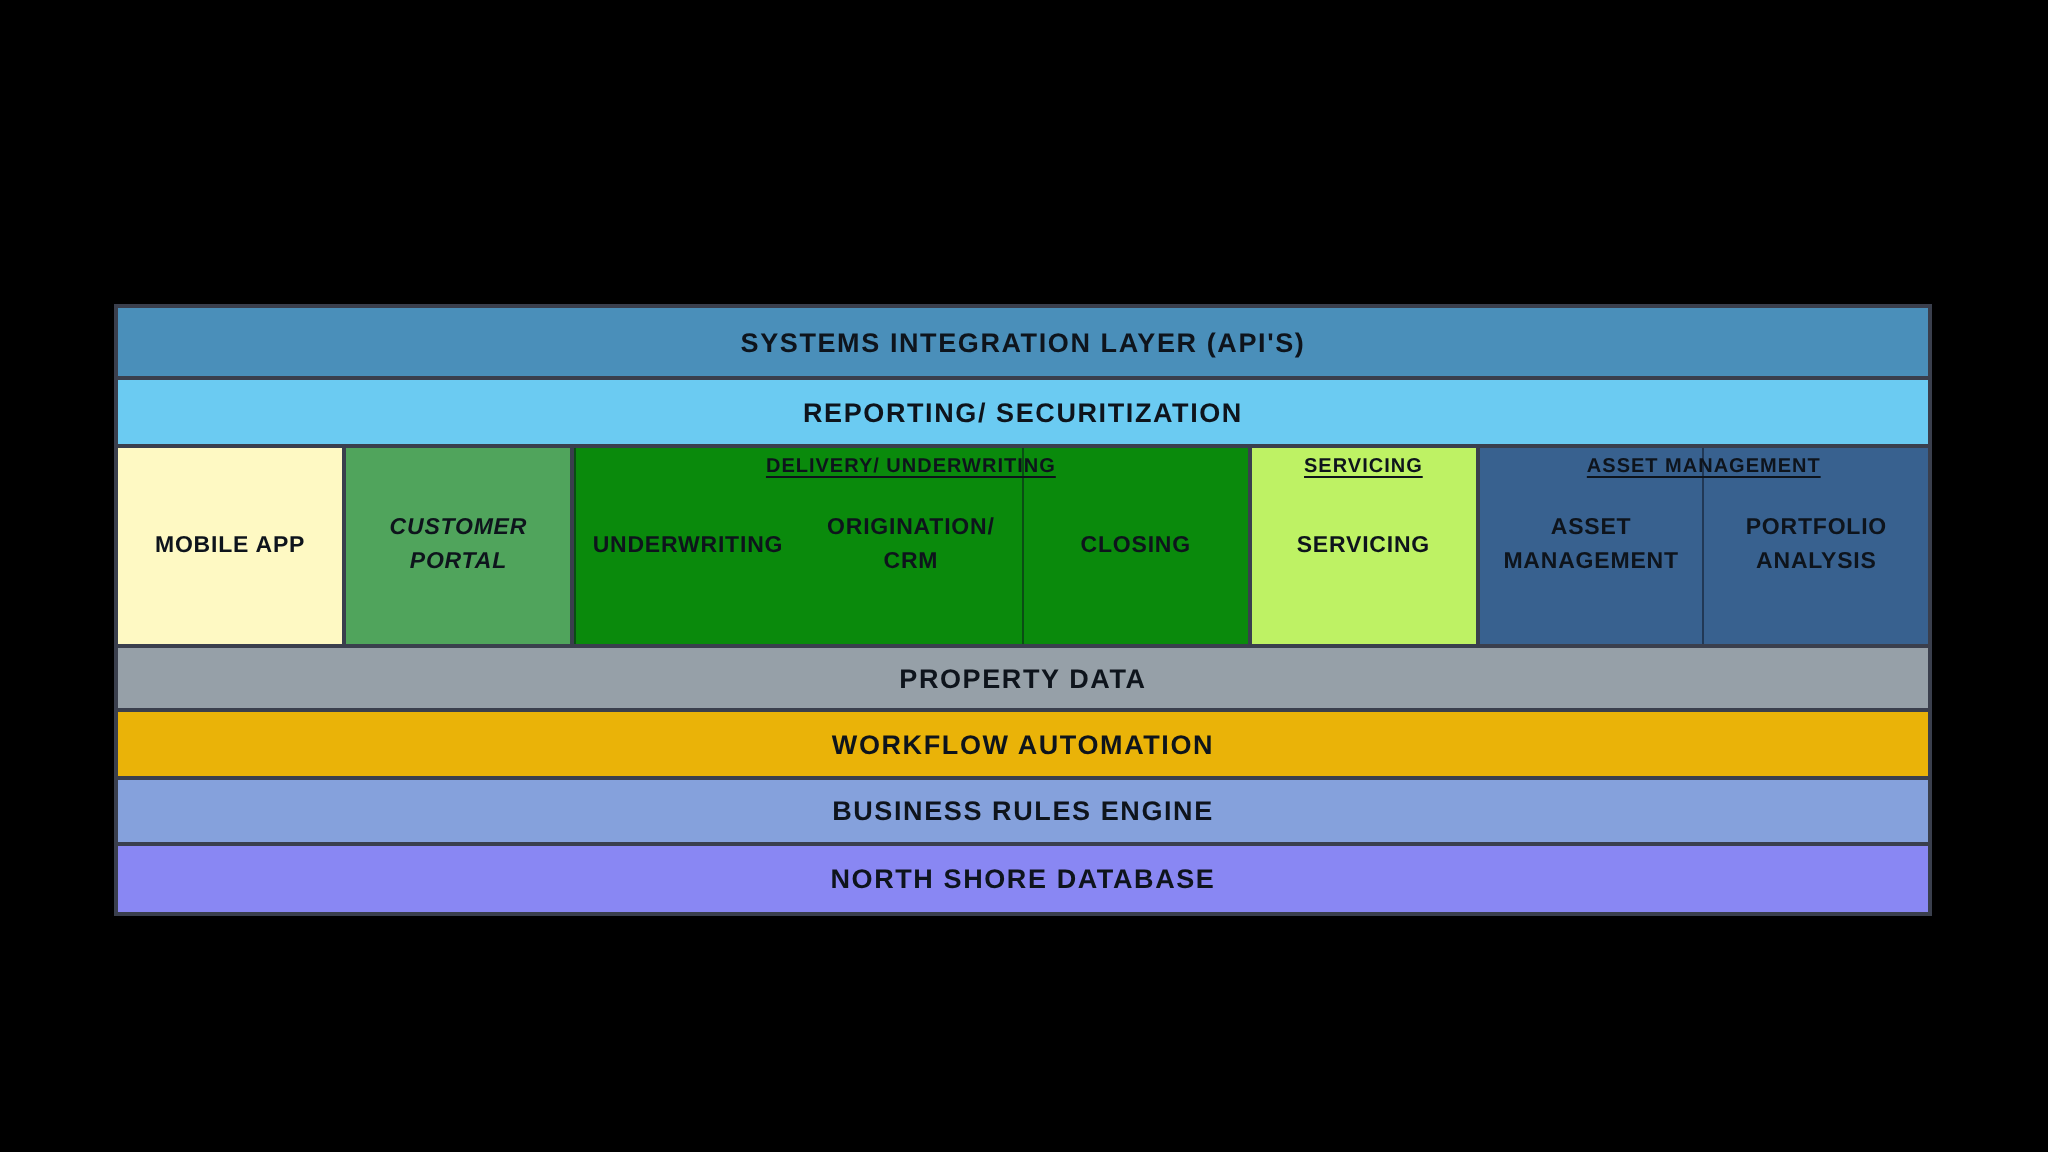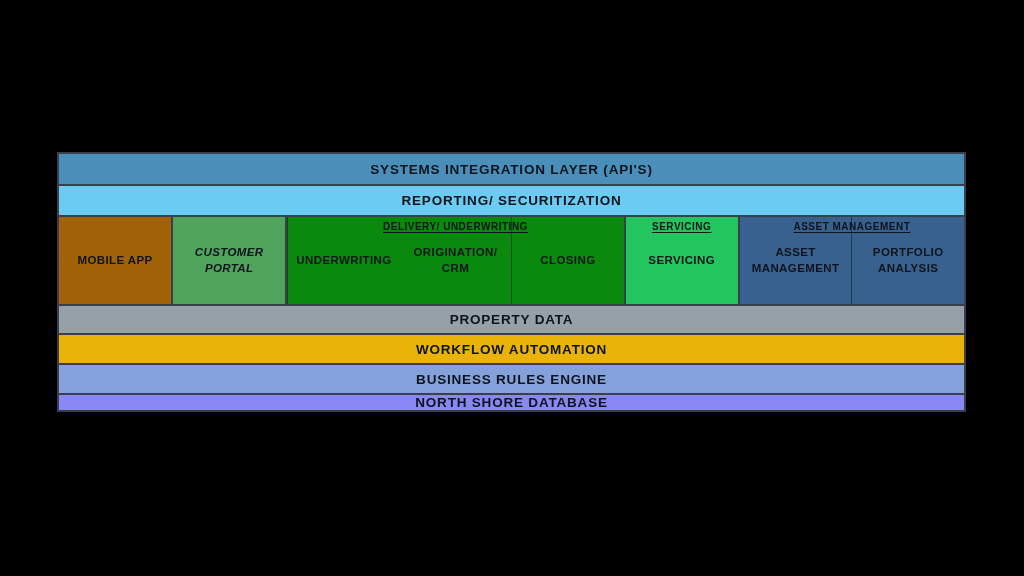--- a/index.html
+++ b/index.html
@@ -15,21 +15,21 @@
     position: relative;
     width: 1024px;
     height: 576px;
     background: #000000;
   }
   .diagram {
     position: absolute;
     left: 57px;
     top: 152px;
     width: 909px;
-    height: 260px;
+    height: 306px;
     box-sizing: border-box;
     border: 2px solid #3a3f4d;
     display: flex;
     flex-direction: column;
     background: #000;
   }
   .row {
     box-sizing: border-box;
     position: relative;
     width: 100%;
@@ -125,21 +125,21 @@
     <div class="row band r-integration" style="background-color: rgb(74, 143, 186);">
       <span class="band-label">SYSTEMS INTEGRATION LAYER (API'S)</span>
     </div>
 
     <div class="row band r-reporting" style="background-color: rgb(107, 203, 242);">
       <span class="band-label">REPORTING/ SECURITIZATION</span>
     </div>
 
     <div class="row columns r-columns">
 
-      <div class="col single w1" style="background-color: #a16207;">
+      <div class="col single w1" style="background-color: #fef9c3;">
         <span class="cell-label">MOBILE APP</span>
       </div>
 
       <div class="col single w1 sep" style="background-color: rgb(80, 164, 92); font-style: italic;">
         <span class="cell-label">CUSTOMER PORTAL</span>
       </div>
 
       <div class="col group w3 sep" style="background-color: rgb(10, 138, 12);">
         <div class="group-header">DELIVERY/ UNDERWRITING</div>
         <div class="subcols">
@@ -148,21 +148,21 @@
           </div>
           <div class="subcol">
             <span class="cell-label">ORIGINATION/ CRM</span>
           </div>
           <div class="subcol isep">
             <span class="cell-label">CLOSING</span>
           </div>
         </div>
       </div>
 
-      <div class="col group w1 sep" style="background-color: #22c55e;">
+      <div class="col group w1 sep" style="background-color: #bef264;">
         <div class="group-header">SERVICING</div>
         <div class="subcols">
           <div class="subcol">
             <span class="cell-label">SERVICING</span>
           </div>
         </div>
       </div>
 
       <div class="col group w2 sep" style="background-color: rgb(56, 97, 143);">
         <div class="group-header">ASSET MANAGEMENT</div>

